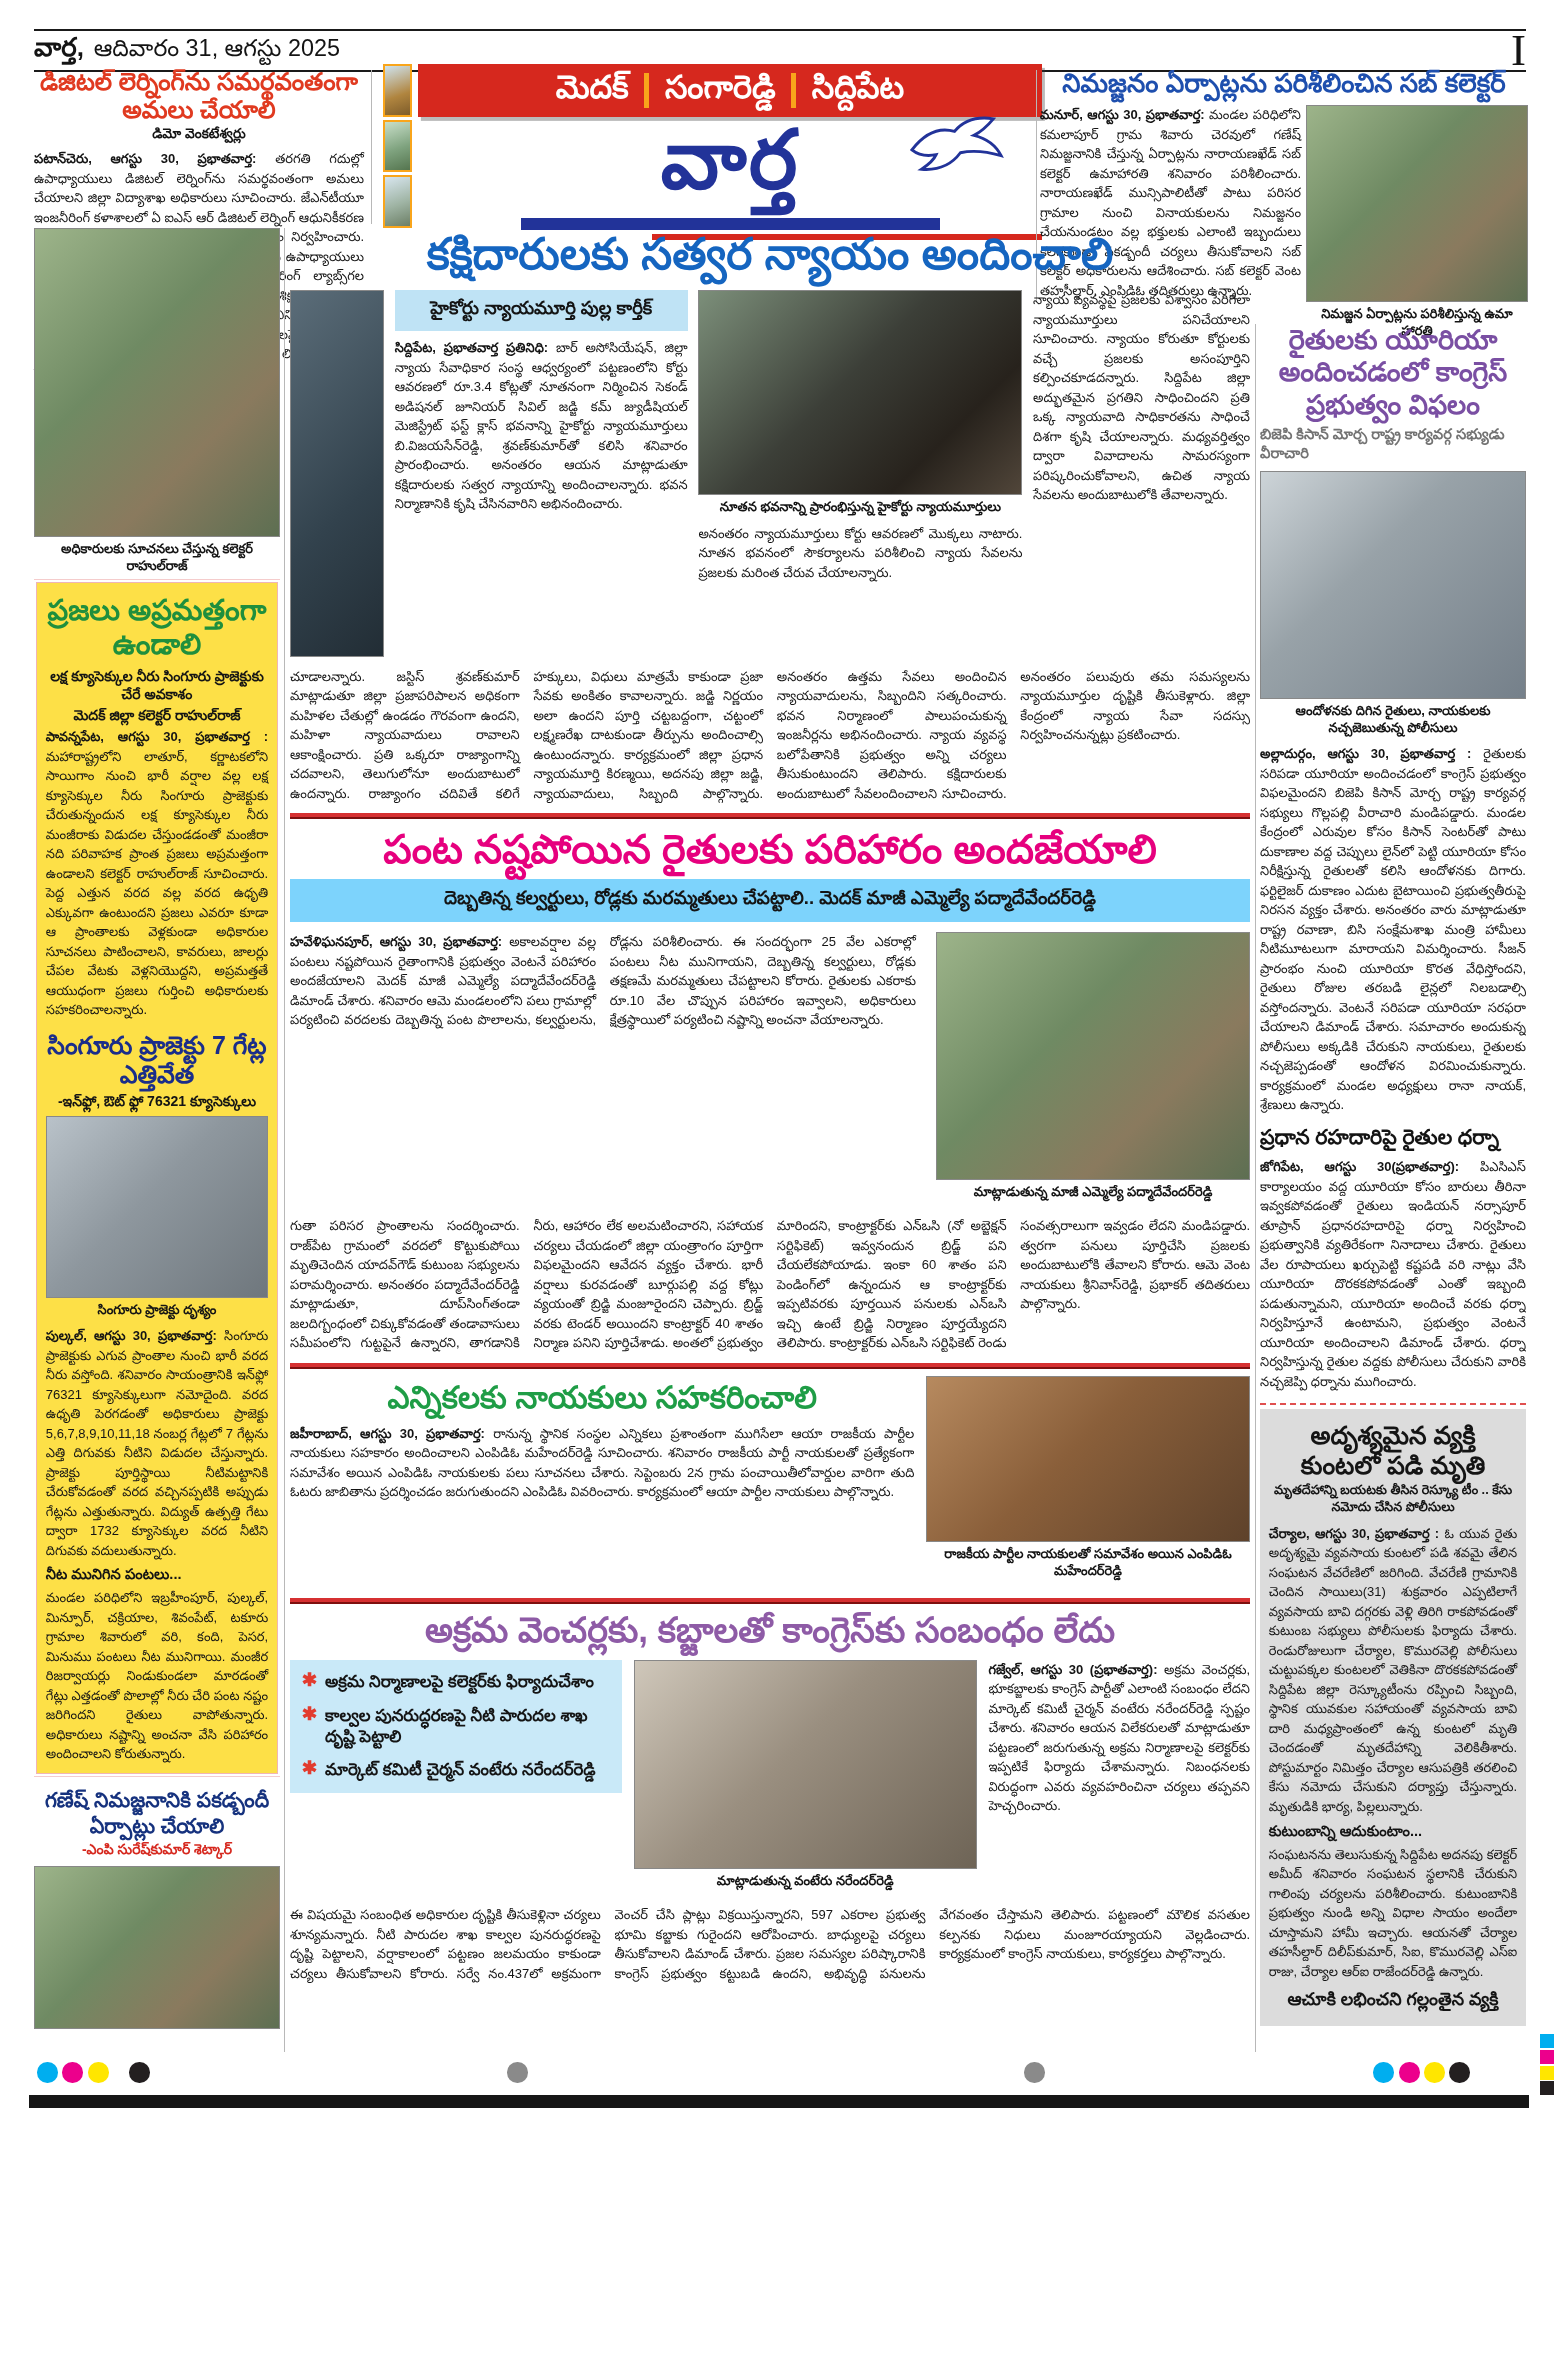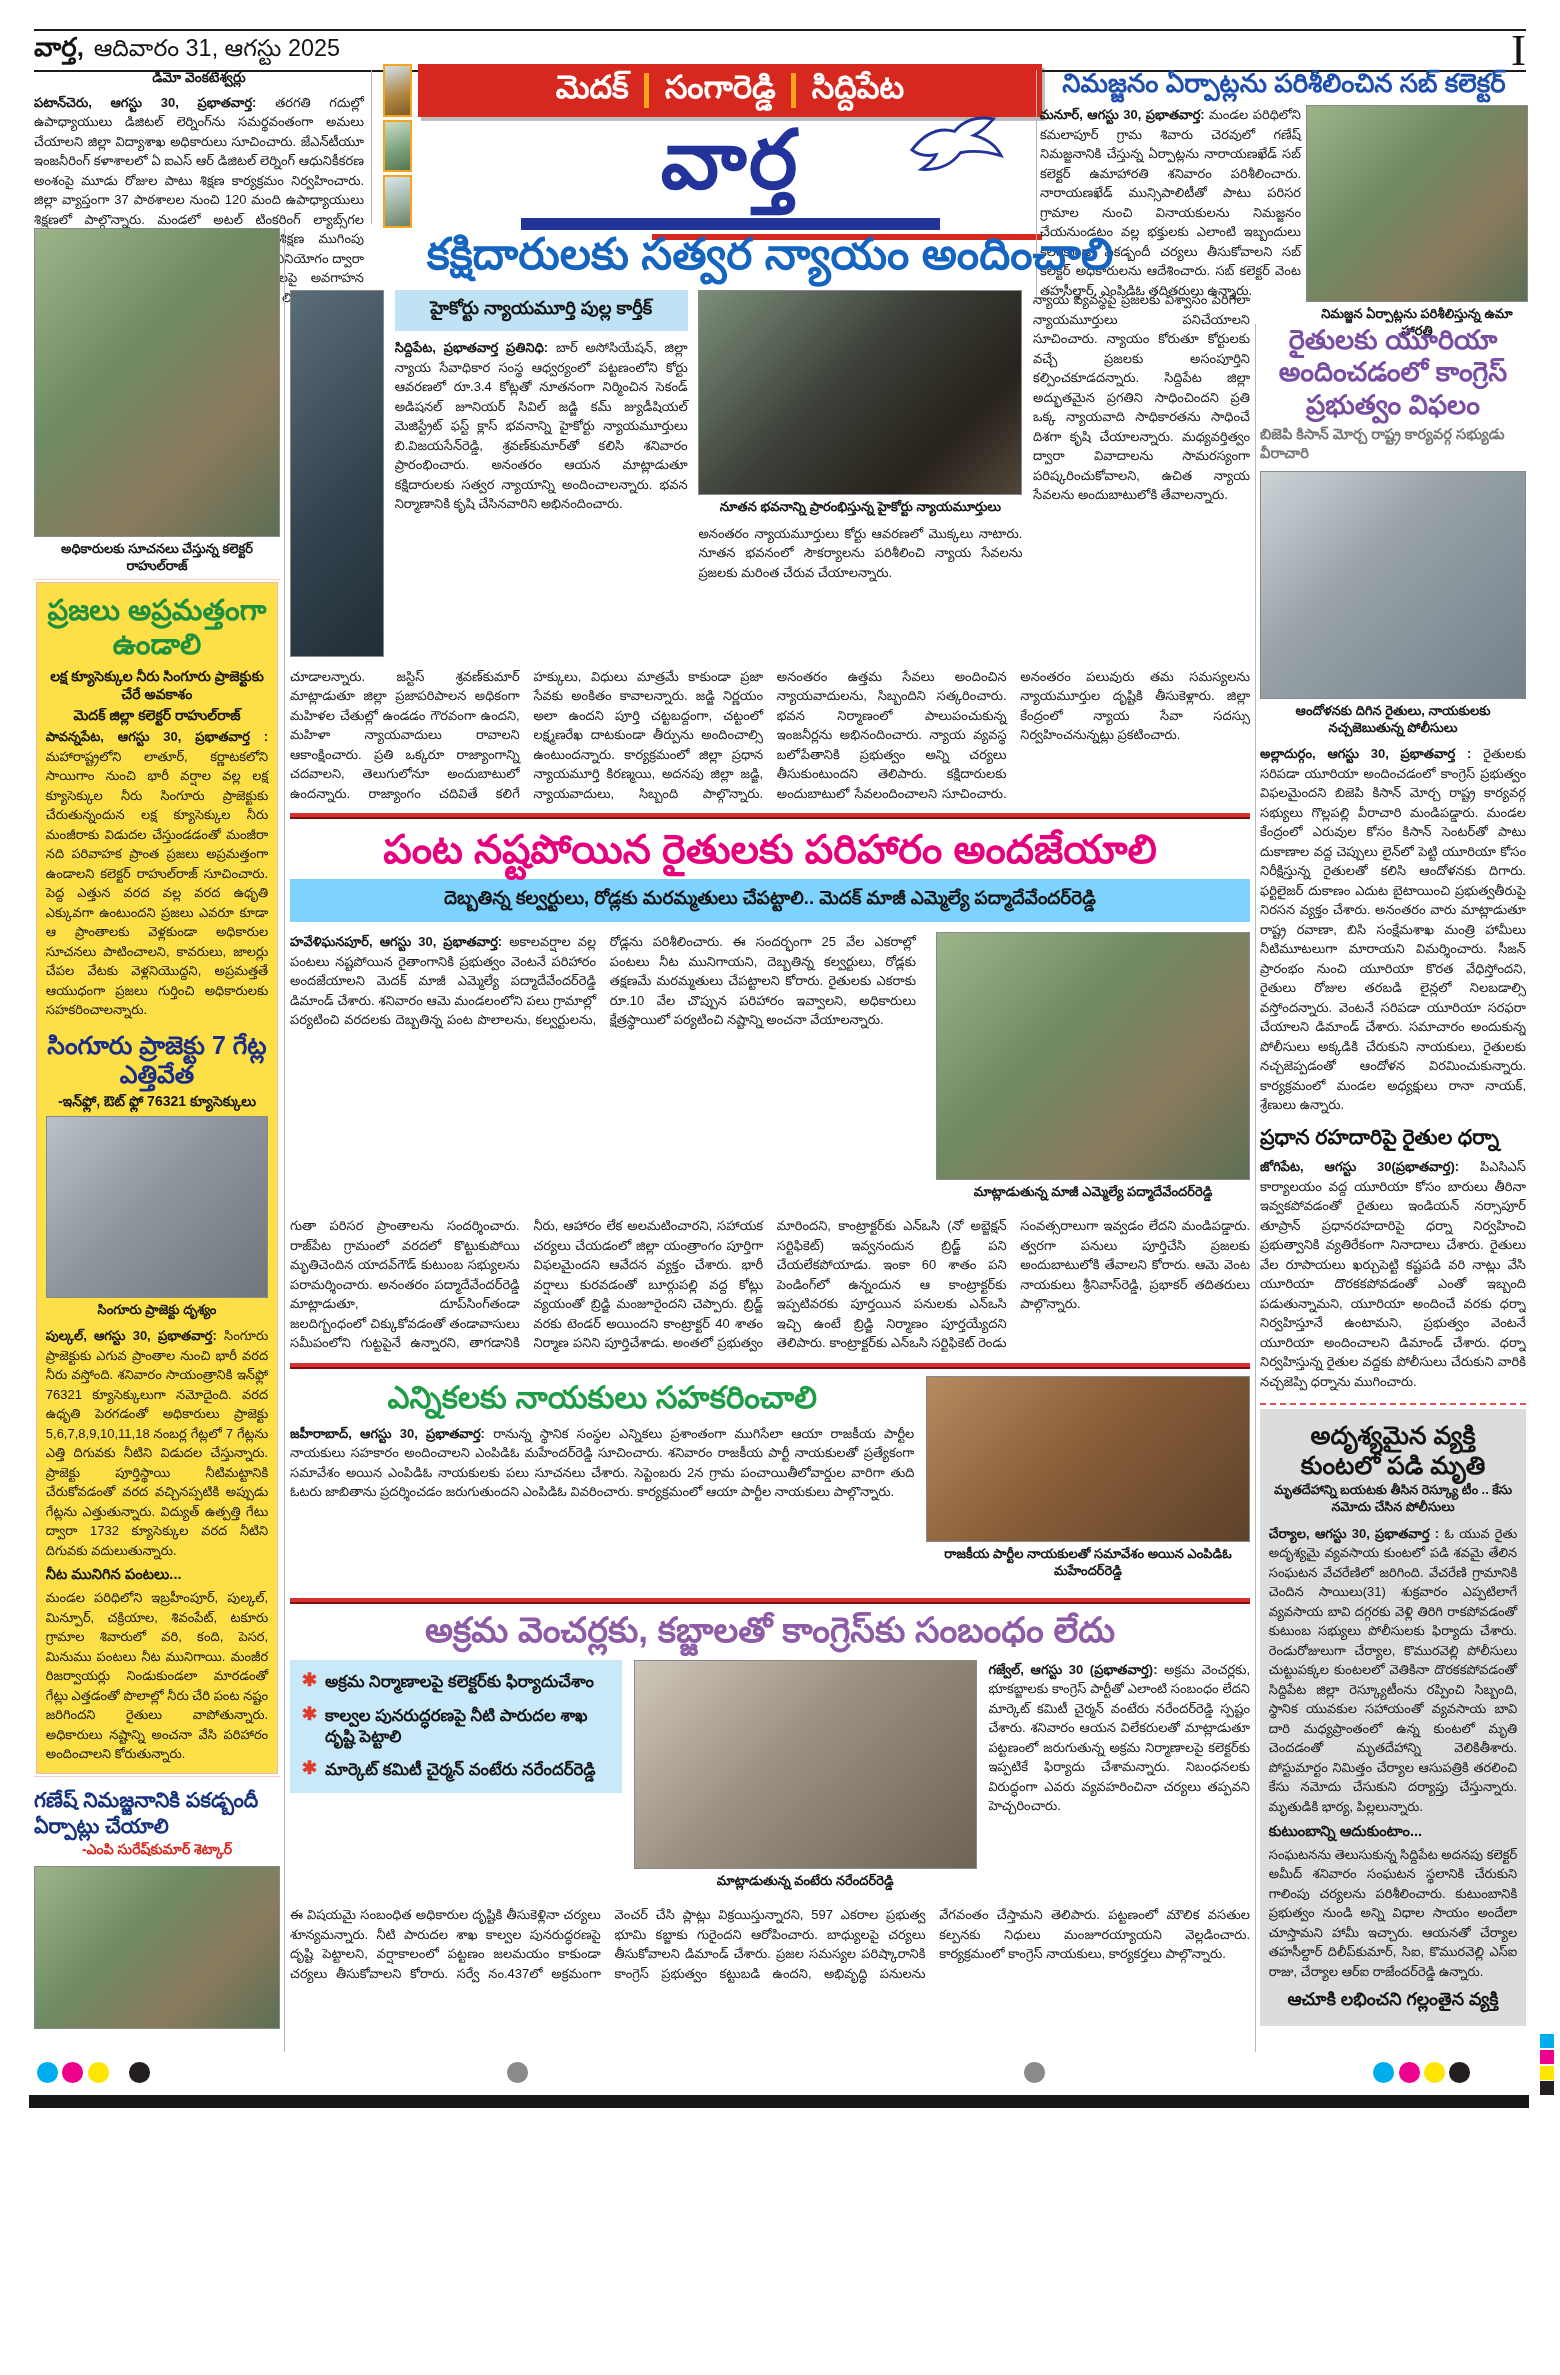--- a/index.html
+++ b/index.html
@@ -57,21 +57,21 @@
   .col-right{position:absolute;left:1260px;top:324px;width:266px;height:1730px;overflow:hidden;}
   
   .p-collector{height:307px;}
   .pink-box{background:#fde047;border:1px solid #f0b5b5;outline:1px solid #f5cccc;outline-offset:2.9px;
             padding:8.8px;margin:5.9px 2px 13.7px;}
   .alert-head{color:#1f8f3d;font-size:29px;font-weight:bold;text-align:center;margin:2px 0 5.9px;line-height:1.15;}
   .minisub{font-weight:bold;font-size:14px;text-align:center;margin:2.9px 0;line-height:1.3;}
   .singur-head{color:#1a2d8a;font-size:25px;font-weight:bold;text-align:center;margin:11.7px 0 2px;line-height:1.15;}
   .p-dam{height:180px;margin:5.9px 0 2px;}
   .bold-sub{font-weight:bold;font-size:14.6px;margin:5.9px 0 2px;}
-  .ganesh-head{color:#16327e;font-size:20.5px;font-weight:bold;text-align:left;margin:3.9px 0 2px;line-height:1.25;}
+  .ganesh-head{color:#16327e;font-size:20.5px;font-weight:bold;text-align:center;margin:3.9px 0 2px;line-height:1.25;}
   .red-sub{color:#d6281e;font-weight:bold;font-size:14px;text-align:center;margin:2px 0 5.9px;}
   .p-ganesh{height:161px;}
   
   .justice-head{color:#1565c0;font-size:44px;font-weight:bold;text-align:center;margin:2px 0 11.7px;line-height:1.1;}
   .j-grid{display:grid;grid-template-columns:94px 293px 324px 1fr;gap:10.7px;}
   .subhead-box{background:#bfe3f5;font-weight:bold;font-size:18px;text-align:center;padding:7.8px 3.9px;margin-bottom:7.8px;}
   .p-justice{height:365px;}
   .p-plaque{height:203px;background:linear-gradient(135deg,#7c8f7a 0%,#3c3f38 45%,#27221c 75%,#51463a 100%);}
   .crop-head{color:#e6007e;font-size:40px;font-weight:bold;text-align:center;margin:3.9px 0;line-height:1.1;}
   .blue-strip{background:#7dd3fc;font-weight:bold;font-size:18.5px;text-align:center;padding:8.8px 5.9px;margin:7.8px 0 9.8px;}
@@ -109,20 +109,21 @@
 
 <div class="sheet">
 
   <div class="hdr">
     <span class="brand">వార్త,</span>
     <span class="date">ఆదివారం 31, ఆగస్టు 2025</span>
     <span class="pageno">I</span>
   </div>
 
   <div class="tl-article">
+    <h2>డిజిటల్ లెర్నింగ్‌ను సమర్థవంతంగా అమలు చేయాలి</h2>
     <div class="byline">డిమో వెంకటేశ్వర్లు</div>
     <div class="body"><span class="dl">పటాన్‌చెరు, ఆగస్టు 30, ప్రభాతవార్త:</span> <span>తరగతి గదుల్లో ఉపాధ్యాయులు డిజిటల్ లెర్నింగ్‌ను సమర్థవంతంగా అమలు చేయాలని జిల్లా విద్యాశాఖ అధికారులు సూచించారు. జేఎన్‌టీయూ ఇంజనీరింగ్ కళాశాలలో ఏ ఐఎస్ ఆర్ డిజిటల్ లెర్నింగ్ ఆధునికీకరణ అంశంపై మూడు రోజుల పాటు శిక్షణ కార్యక్రమం నిర్వహించారు. జిల్లా వ్యాప్తంగా 37 పాఠశాలల నుంచి 120 మంది ఉపాధ్యాయులు శిక్షణలో పాల్గొన్నారు. మండలో అటల్ టింకరింగ్ ల్యాబ్స్‌గల పాఠశాలల ఉపాధ్యాయులు హాజరయ్యారు. శిక్షణ ముగింపు సందర్భంగా వక్తలు మాట్లాడుతూ డిజిటల్ టూల్స్ వినియోగం ద్వారా బోధనలో సృజనాత్మకత పెంపొందించే పద్ధతులపై అవగాహన కల్పించారు. జరిగిన కార్యక్రమంలో నోడల్ అధికారి లింబాజీ, సీఎంఓ హెలెన్, నాగరాజు పాల్గొన్నారు.</span></div>
   </div>
 
   <div class="masthead">
     <div class="strip">
       <div class="ph ph1"></div>
       <div class="ph ph2"></div>
       <div class="ph ph3"></div>
     </div>

